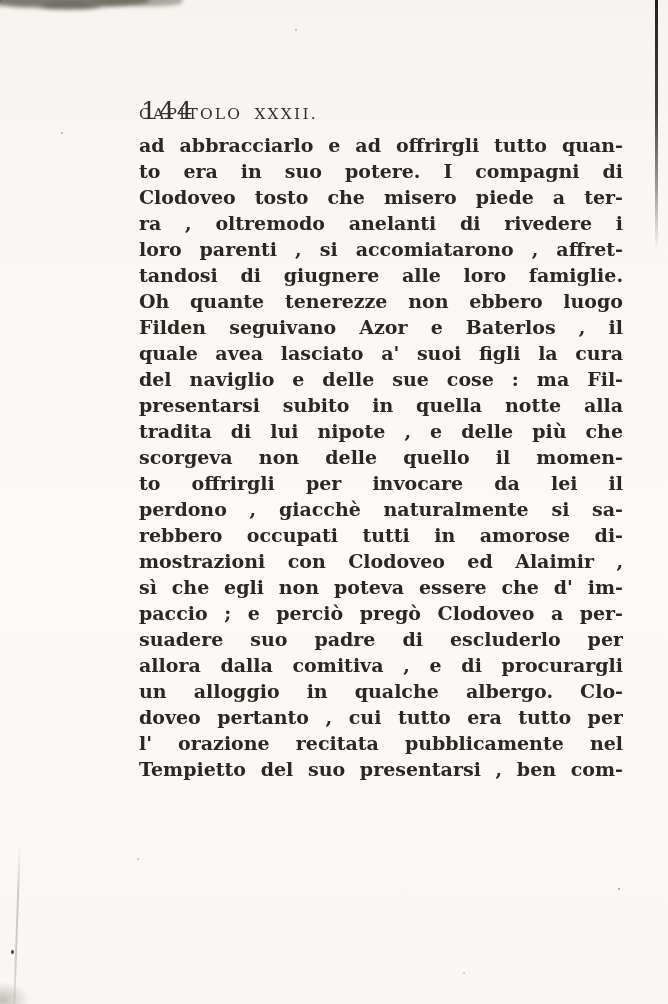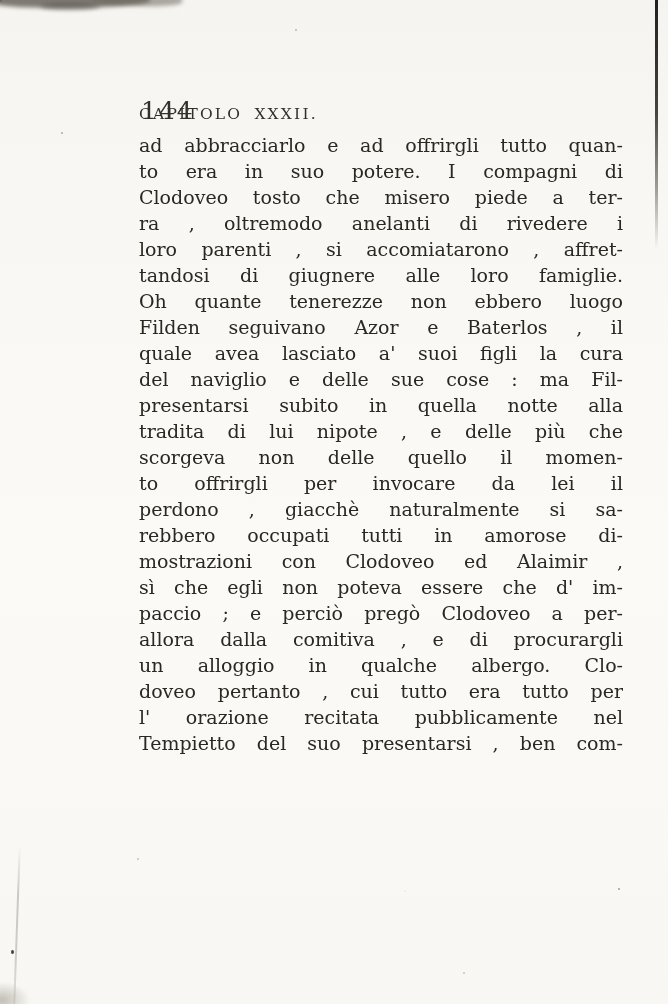--- a/index.html
+++ b/index.html
@@ -79,20 +79,21 @@
   .chapter {
     display:block; text-align:left; padding-top:7px;
     font-size:15.5px; letter-spacing:2.2px; word-spacing:5px;
     color:#33302a;
   }
   .body-lines { margin-top:2px; }
   .line {
     font-size:19px; line-height:26px; height:26px; overflow:hidden;
     text-align:justify; text-align-last:justify;
     color:var(--ink);
+    font-weight:bold;
   }
 </style>
 </head>
 <body>
 
 <div class="scan">
 
   <div class="smudge-a"></div>
   <div class="smudge-b"></div>
   <div class="smudge-c"></div>
@@ -120,20 +121,21 @@
       <div class="line">del naviglio e delle sue cose : ma Fil-</div>
       <div class="line">presentarsi subito in quella notte alla</div>
       <div class="line">tradita di lui nipote , e delle più che</div>
       <div class="line">scorgeva non delle quello il momen-</div>
       <div class="line">to offrirgli per invocare da lei il</div>
       <div class="line">perdono , giacchè naturalmente si sa-</div>
       <div class="line">rebbero occupati tutti in amorose di-</div>
       <div class="line">mostrazioni con Clodoveo ed Alaimir ,</div>
       <div class="line">sì che egli non poteva essere che d' im-</div>
       <div class="line">paccio ; e perciò pregò Clodoveo a per-</div>
+      <div class="line">suadere suo padre di escluderlo per</div>
       <div class="line">allora dalla comitiva , e di procurargli</div>
       <div class="line">un alloggio in qualche albergo. Clo-</div>
       <div class="line">doveo pertanto , cui tutto era tutto per</div>
       <div class="line">l' orazione recitata pubblicamente nel</div>
       <div class="line">Tempietto del suo presentarsi , ben com-</div>
     </div>
   </div>
 </div>
 
 </body></html>

